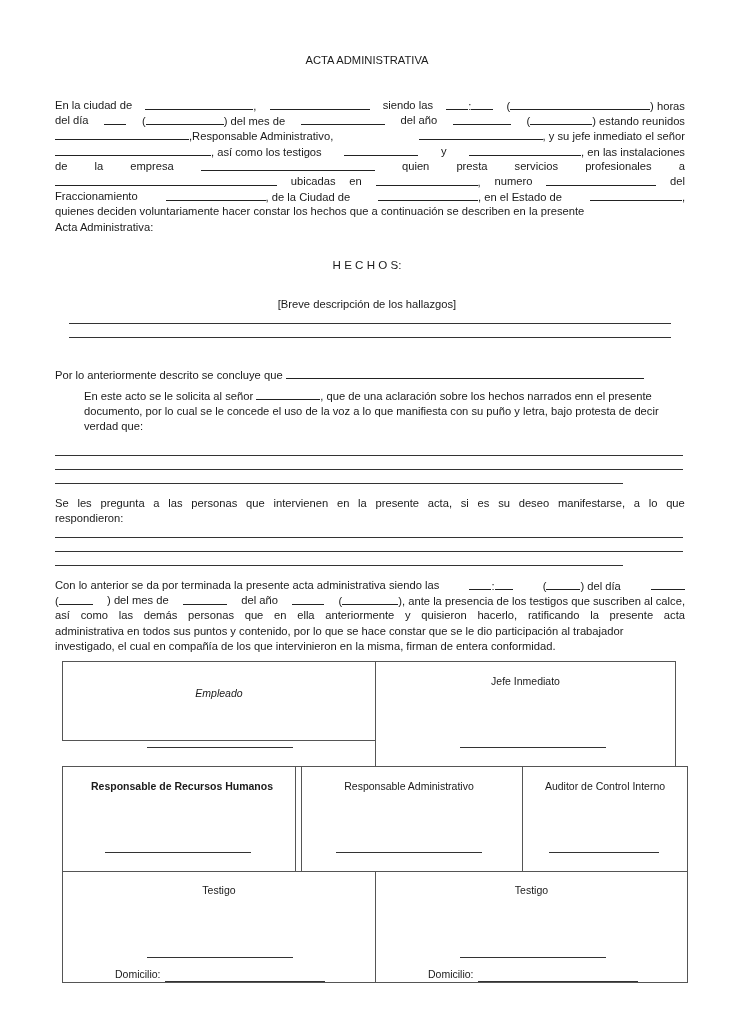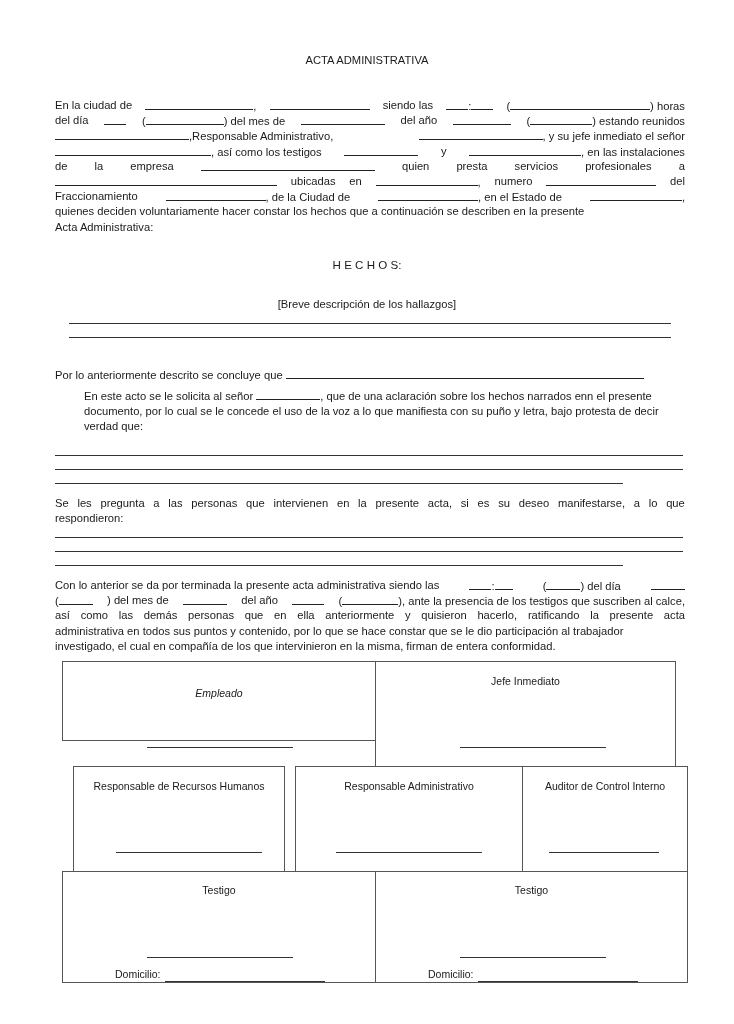--- a/index.html
+++ b/index.html
@@ -172,21 +172,21 @@
 
   <div class="box" style="left:0; top:0; width:314px; height:80px;font-style:italic;">
     <div class="cell-label" style="top:25px;">Empleado</div>
     <div class="sig" style="top:85px; left:84px; width:146px;"></div>
   </div>
   <div class="box" style="left:313px; top:0; width:301px; height:106px;">
     <div class="cell-label" style="top:13px;">Jefe Inmediato</div>
     <div class="sig" style="top:85px; left:84px; width:146px;"></div>
   </div>
 
-  <div class="box" style="left:11px; top:105px; width:212px; height:106px;">
+  <div class="box" style="left:0; top:105px; width:240px; height:106px;font-weight:bold;">
     <div class="cell-label" style="top:13px;">Responsable de Recursos Humanos</div>
     <div class="sig" style="top:85px; left:42px; width:146px;"></div>
   </div>
   <div class="box" style="left:233px; top:105px; width:228px; height:106px;">
     <div class="cell-label" style="top:13px;">Responsable Administrativo</div>
     <div class="sig" style="top:85px; left:40px; width:146px;"></div>
   </div>
   <div class="box" style="left:460px; top:105px; width:166px; height:106px;">
     <div class="cell-label" style="top:13px;">Auditor de Control Interno</div>
     <div class="sig" style="top:85px; left:26px; width:110px;"></div>

